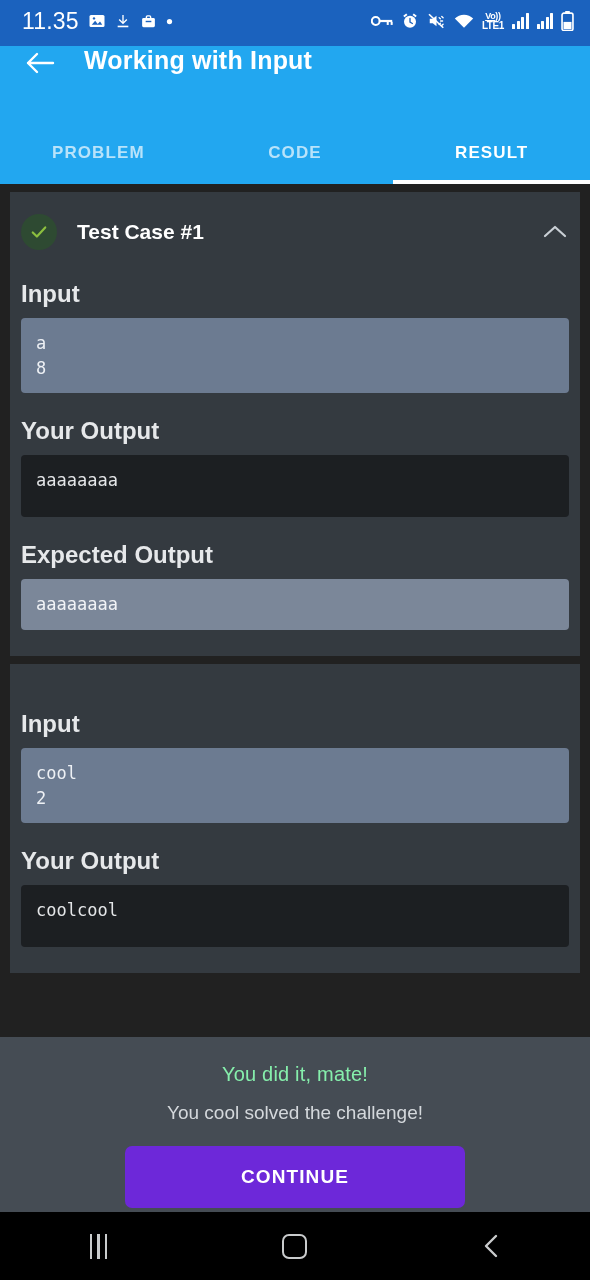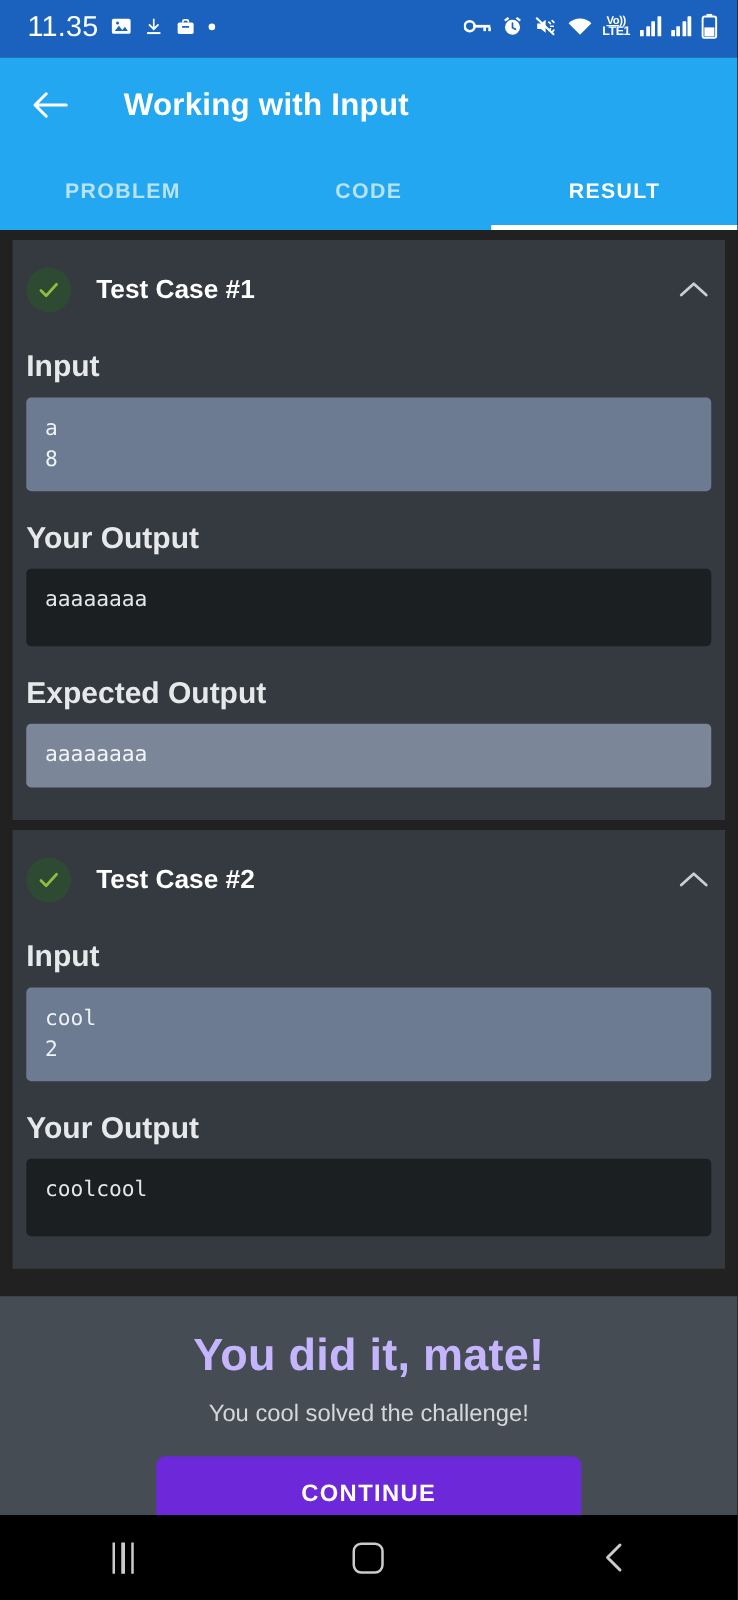--- a/index.html
+++ b/index.html
@@ -26,21 +26,21 @@
   .lte-bot { font-size: 10px; font-weight: bold; letter-spacing: -.4px; }
   .bars { display: flex; align-items: flex-end; gap: 1.5px; height: 16px; }
   .bars i { display: block; width: 3px; background: #fff; border-radius: .5px; }
   .bars i:nth-child(1) { height: 5px; }
   .bars i:nth-child(2) { height: 8px; }
   .bars i:nth-child(3) { height: 12px; }
   .bars i:nth-child(4) { height: 16px; }
 
   
   .app-bar { background: #22a7f0; }
-  .app-bar-top { height: 76px; display: flex; align-items: center; padding: 0 24px; gap: 15px; }
+  .app-bar-top { height: 76px; display: flex; align-items: flex-start; padding: 0 24px; }
   .back-btn { width: 34px; height: 34px; display: flex; align-items: center; justify-content: center; cursor: pointer; }
   .app-title { color: #fff; font-size: 25px; font-weight: bold; margin-left: 26px; letter-spacing: .2px; }
 
   .tabs { display: flex; height: 62px; }
   .tab {
     flex: 1; display: flex; align-items: center; justify-content: center;
     color: rgba(255,255,255,.68); font-size: 17px; font-weight: bold;
     letter-spacing: 1.1px; cursor: pointer; position: relative;
   }
   .tab.active { color: #ffffff; }
@@ -69,21 +69,21 @@
   }
   .box.input-box    { background: #6c7b91; color: #eef1f5; min-height: 62px; }
   .box.expected-box { background: #7b8799; color: #f2f4f7; min-height: 42px; }
   .box.output-box   { background: #1c1f22; color: #e4e6e8; min-height: 62px; }
 
   
   .success-sheet {
     position: absolute; left: 0; right: 0; bottom: 68px; height: 175px;
     background: #454c54; text-align: center; padding-top: 26px;
   }
-  .success-title { color: #c4b5fd; font-size: 36px; font-weight: bold; letter-spacing: .2px; }
+  .success-title { color: #86efac; font-size: 20px; font-weight: normal; letter-spacing: .2px; }
   .success-sub { color: #d4d8dc; font-size: 19px; margin-top: 16px; }
   .continue-btn {
     display: block; margin: 22px auto 0; width: 340px; height: 62px;
     background: #6d28d9; color: #ffffff; border: none; border-radius: 7px;
     font-family: "Liberation Sans", sans-serif; font-size: 19px; font-weight: bold;
     letter-spacing: 1.1px; cursor: pointer;
   }
 
   
   .nav-bar {
@@ -224,33 +224,20 @@
 8</div>
 
       <div class="field-label">Your Output</div>
       <div class="box output-box">aaaaaaaa</div>
 
       <div class="field-label">Expected Output</div>
       <div class="box expected-box">aaaaaaaa</div>
     </div>
 
     <div class="card">
-      <div class="card-head">
-        <span class="check-circle">
-          <svg width="20" height="20" viewBox="0 0 24 24">
-              <path d="M4.5 12.5l5 5 10-11" stroke="#8cbf3f" stroke-width="2.6" fill="none" stroke-linecap="round" stroke-linejoin="round"></path>
-            </svg>
-        </span>
-        <span class="case-title">Test Case #2</span>
-        <span class="chevron">
-          <svg width="24" height="16" viewBox="0 0 24 16">
-              <path d="M2 12L12 3l10 9" stroke="#c9cfd5" stroke-width="2.2" fill="none" stroke-linecap="round" stroke-linejoin="round"></path>
-            </svg>
-        </span>
-      </div>
 
       <div class="field-label">Input</div>
       <div class="box input-box">cool
 2</div>
 
       <div class="field-label">Your Output</div>
       <div class="box output-box">coolcool</div>
     </div>
 
   </div>

